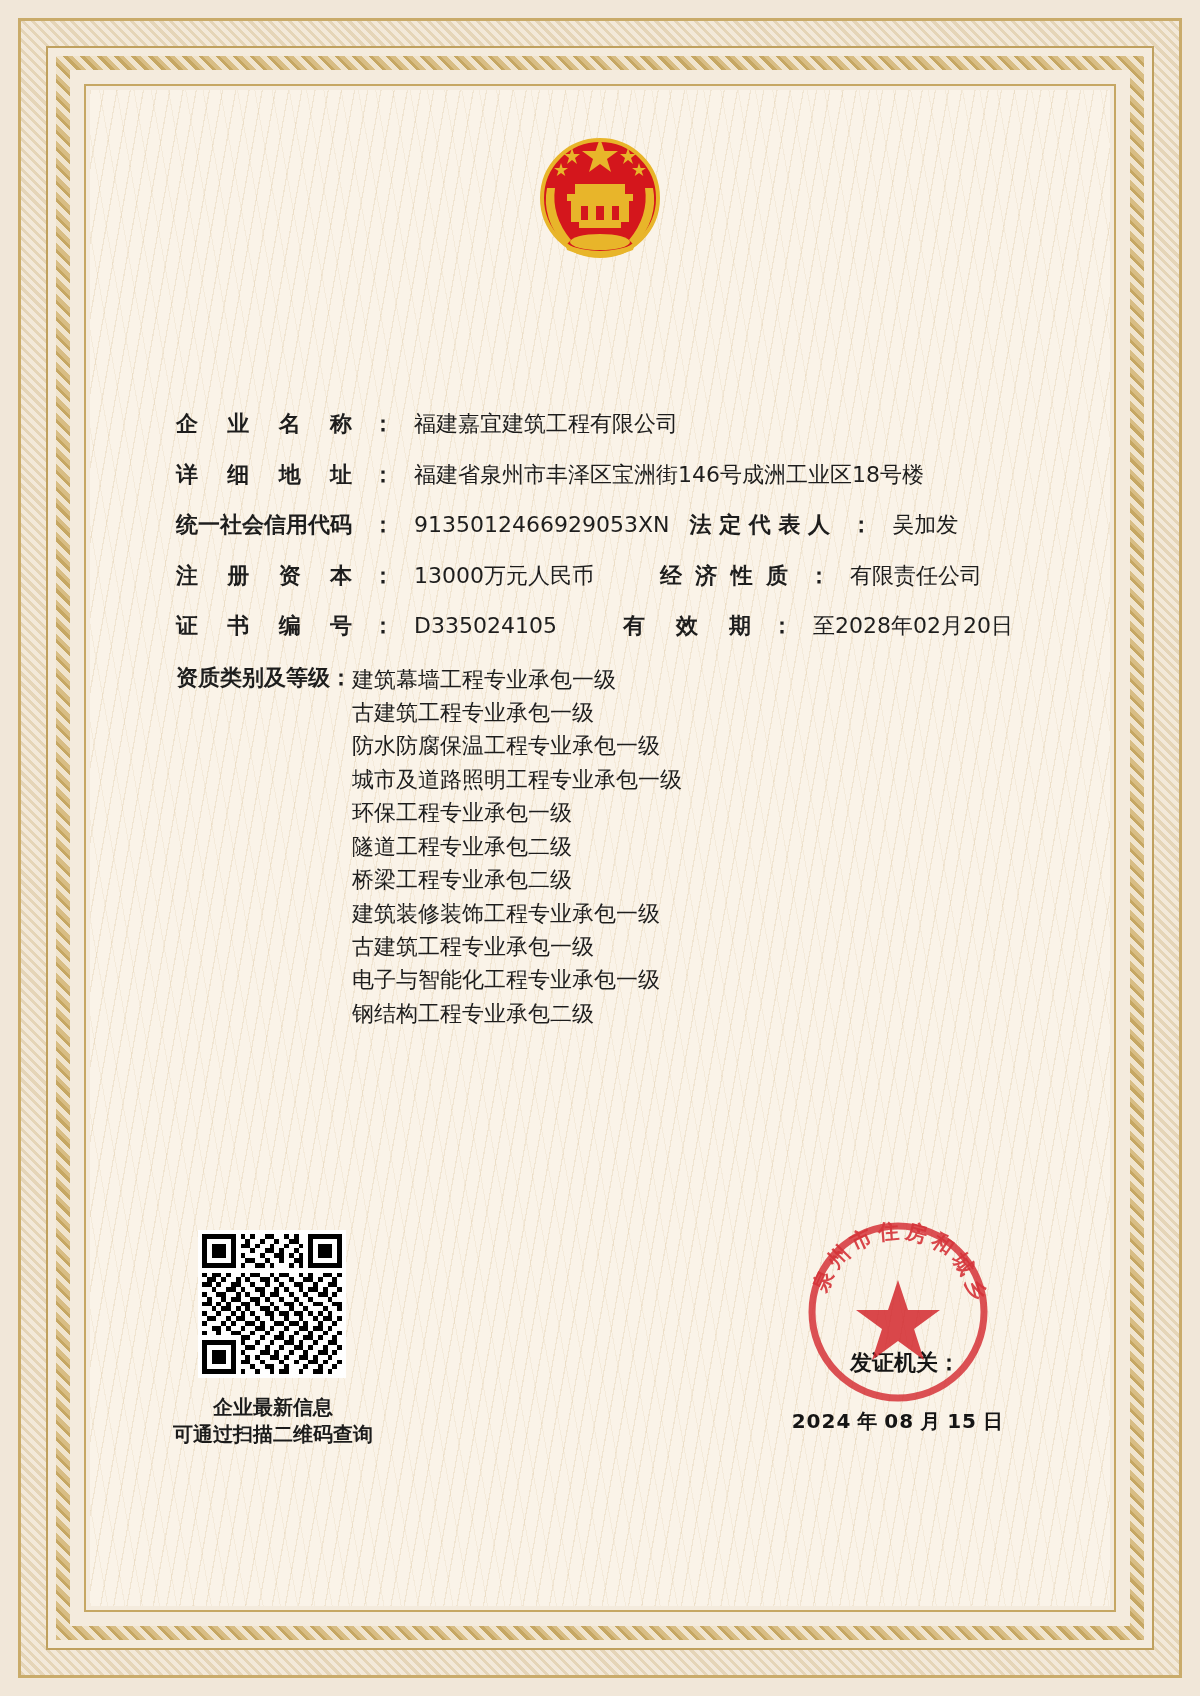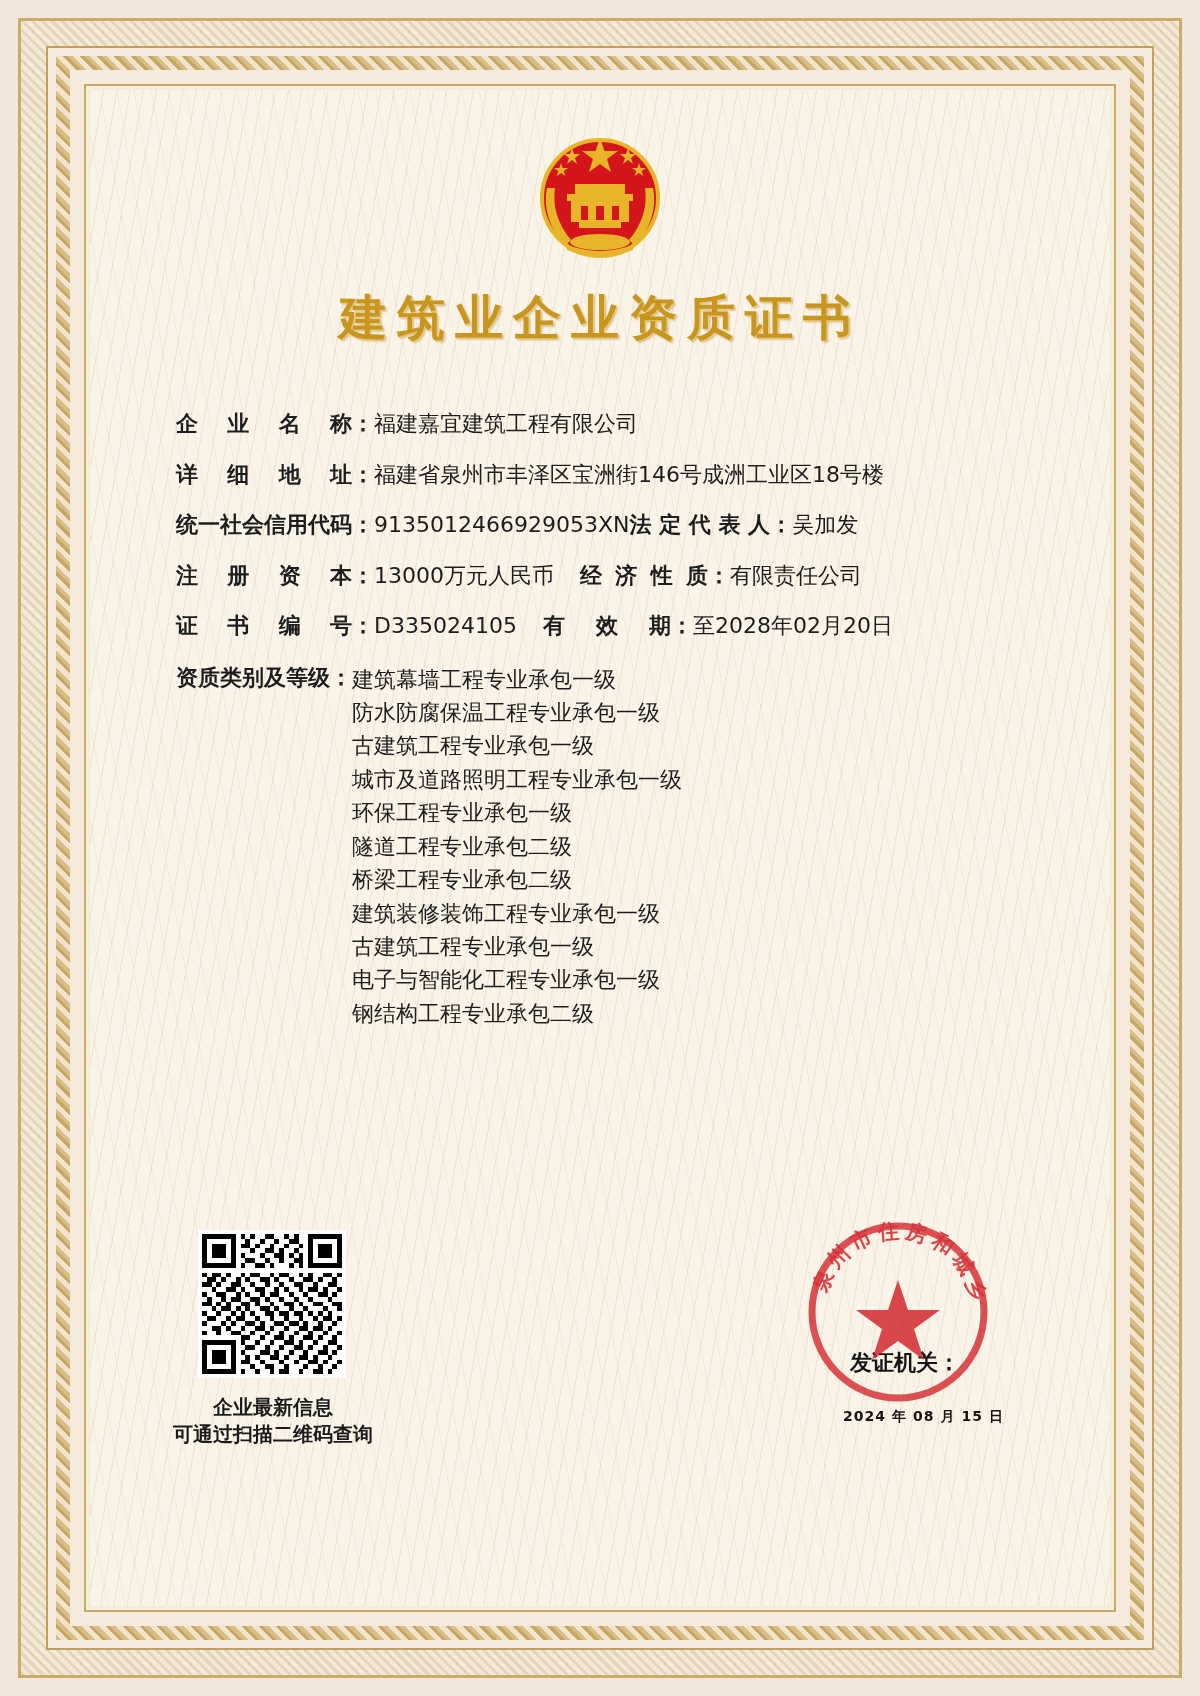--- a/index.html
+++ b/index.html
@@ -116,20 +116,21 @@
     right: 40px;
     top: 320px;
     font-size: 23px;
     color: #1d1d1d;
   }
   .row {
     display: flex;
     align-items: flex-start;
     margin-bottom: 23px;
     line-height: 1.25;
+    gap: 20px;
   }
   .lbl {
     font-weight: bold;
     white-space: nowrap;
     font-family: "DejaVu Sans", "Liberation Sans", sans-serif;
     font-size: 22px;
   }
   .lbl.spread {
     display: inline-block;
     width: 176px;
@@ -204,21 +205,21 @@
     font-weight: bold;
     font-size: 22px;
     color: #151515;
   }
   .date-line {
     position: absolute;
     right: 100px;
     top: 1318px;
     font-family: "DejaVu Sans", "Liberation Sans", sans-serif;
     font-weight: bold;
-    font-size: 14px;
+    font-size: 20px;
     color: #151515;
     letter-spacing: 1px;
   }
   .date-line .d { margin: 0 6px; }
 
   .seal {
     position: absolute;
     right: 108px;
     top: 1118px;
     width: 208px;
@@ -260,21 +261,20 @@
 
           <polygon points="75,20 79.5,33 93,33 82,41 86,54 75,46 64,54 68,41 57,33 70.5,33" fill="#e8b52a"></polygon>
           <polygon points="47,30 49,36 55,36 50,40 52,46 47,42 42,46 44,40 39,36 45,36" fill="#e8b52a"></polygon>
           <polygon points="36,45 37.6,50 43,50 38.6,53 40.3,58 36,55 31.7,58 33.4,53 29,50 34.4,50" fill="#e8b52a"></polygon>
           <polygon points="103,30 105,36 111,36 106,40 108,46 103,42 98,46 100,40 95,36 101,36" fill="#e8b52a"></polygon>
           <polygon points="114,45 115.6,50 121,50 116.6,53 118.3,58 114,55 109.7,58 111.4,53 107,50 112.4,50" fill="#e8b52a"></polygon>
         </svg>
       </div>
     </div>
 
-    <div class="cert-title">建筑业企业资质证书</div>
 
     <div class="fields">
 
       <div class="row">
         <span class="lbl spread">企 业 名 称</span>
         <span class="lbl">：</span>
         <span class="val">福建嘉宜建筑工程有限公司</span>
       </div>
 
       <div class="row">
@@ -310,22 +310,22 @@
         <span class="lbl2">有 效 期</span>
         <span class="lbl">：</span>
         <span class="val">至2028年02月20日</span>
       </div>
 
       <div class="qual-row">
         <span class="qual-label">资质类别及等级</span>
         <span class="qual-label">：</span>
         <div class="qual-list">
           <div class="qual-item">建筑幕墙工程专业承包一级</div>
+          <div class="qual-item">古建筑工程专业承包一级</div>
           <div class="qual-item">防水防腐保温工程专业承包一级</div>
-          <div class="qual-item">古建筑工程专业承包一级</div>
           <div class="qual-item">城市及道路照明工程专业承包一级</div>
           <div class="qual-item">环保工程专业承包一级</div>
           <div class="qual-item">隧道工程专业承包二级</div>
           <div class="qual-item">桥梁工程专业承包二级</div>
           <div class="qual-item">建筑装修装饰工程专业承包一级</div>
           <div class="qual-item">古建筑工程专业承包一级</div>
           <div class="qual-item">电子与智能化工程专业承包一级</div>
           <div class="qual-item">钢结构工程专业承包二级</div>
         </div>
       </div>

